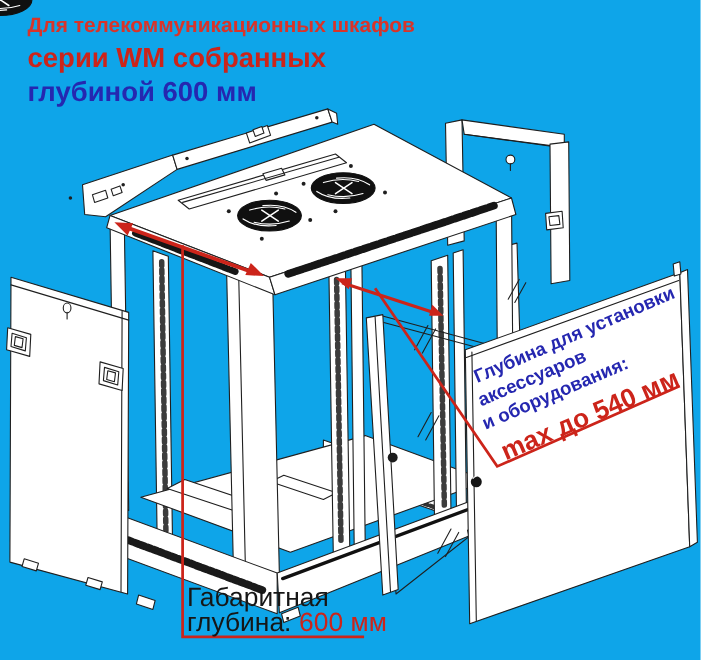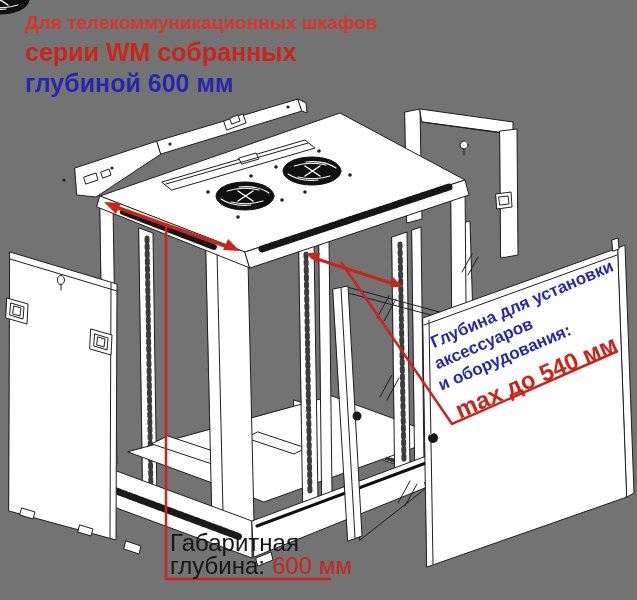--- a/index.html
+++ b/index.html
@@ -1,16 +1,16 @@
 <!DOCTYPE html>
 <html><head>
 <meta charset="utf-8">
 <style>
   html,body{margin:0;padding:0;background:#ffffff;}
-  .stage{position:relative;width:637px;height:600px;background:#737373;overflow:hidden;}
+  .stage{position:relative;width:637px;height:600px;background:#0ea5e9;overflow:hidden;}
   svg{position:absolute;left:0;top:0;}
   svg text{font-family:"Liberation Sans","DejaVu Sans",sans-serif;}
   .t-bold{font-weight:700;}
   .line-art{stroke:#1f1f1f;stroke-width:1;stroke-linejoin:round;stroke-linecap:round;}
   .panel{fill:#ffffff;}
   .nofill{fill:none;}
 </style>
 </head>
 <body>
 

